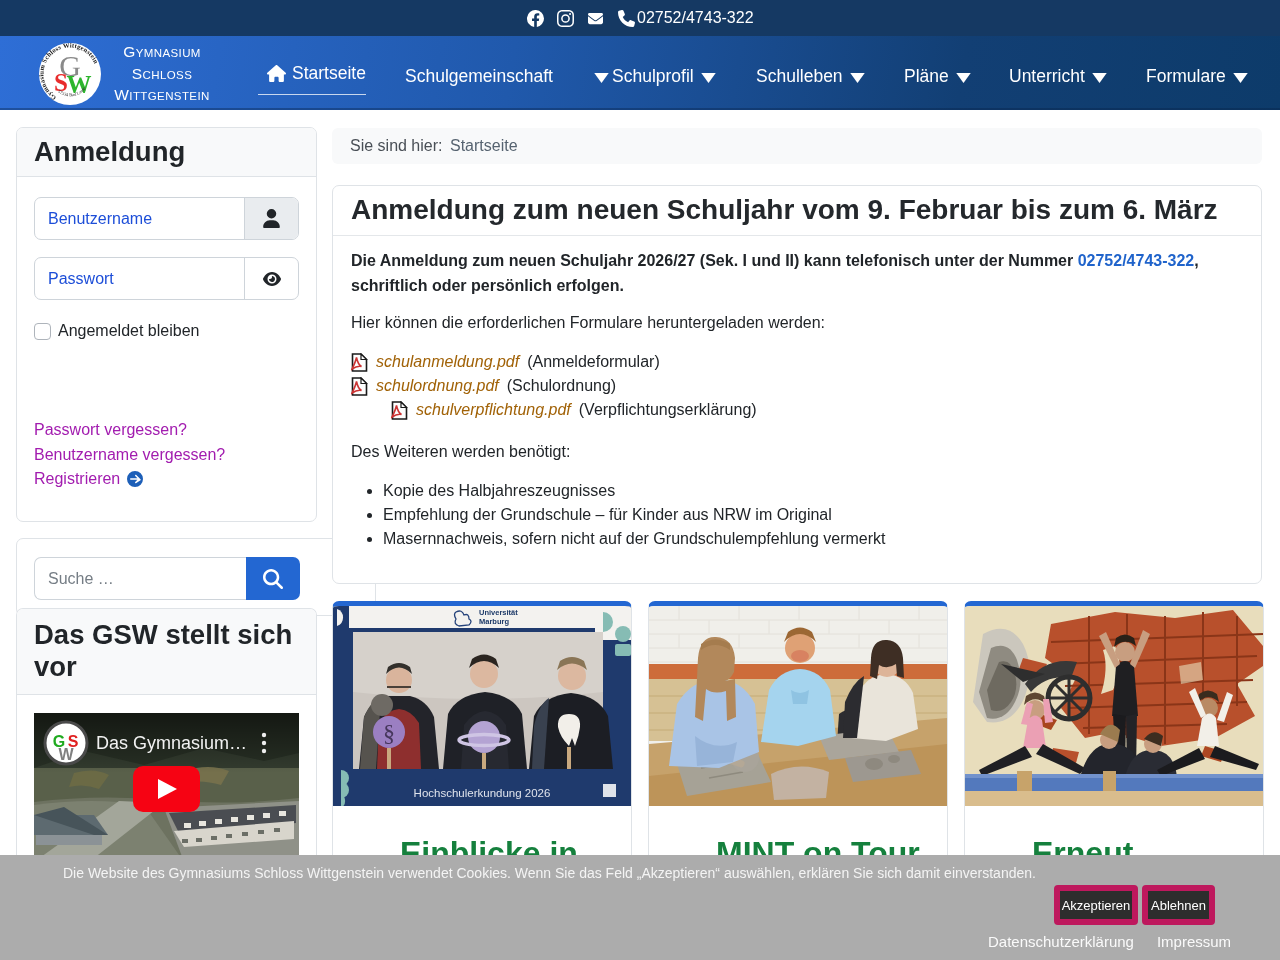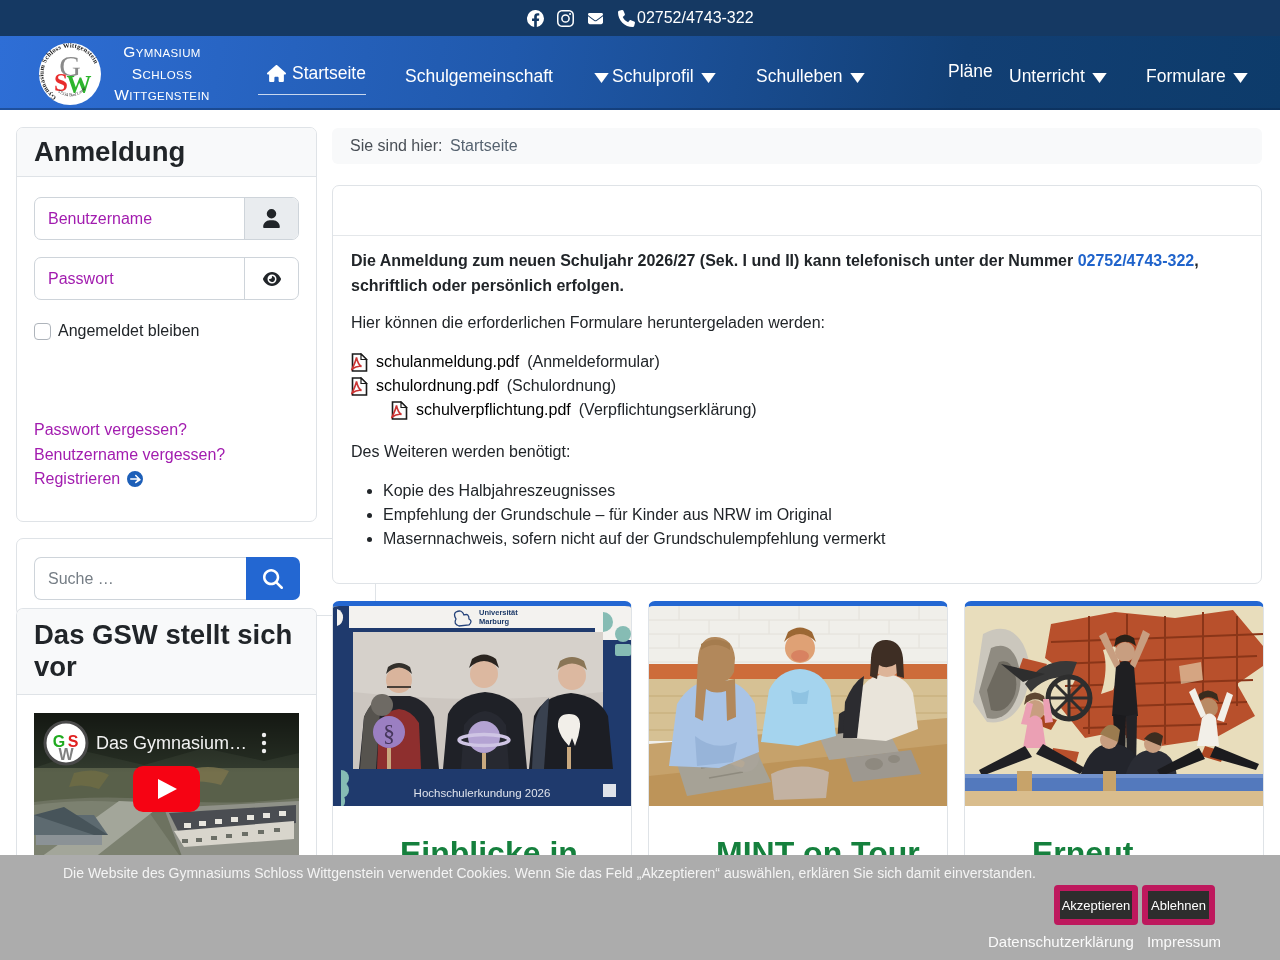--- a/index.html
+++ b/index.html
@@ -23,21 +23,21 @@
 #nav .home-link { border-bottom:1px solid rgba(255,255,255,.75); padding:0 0 10px 9px; height:auto; top:27px; }
 
 
 .card { position:absolute; background:#fff; border:1px solid #dfe3e7; border-radius:7px; }
 .card-h { background:#f8f9fa; border-bottom:1px solid #dfe3e7; border-radius:6px 6px 0 0; font-weight:bold; color:#212529; }
 
 
 #login { left:16px; top:127px; width:301px; height:395px; }
 #login .card-h { height:49px; font-size:27.5px; padding:8px 17px 0; }
 .igroup { position:absolute; left:17px; width:265px; height:43px; border:1px solid #ced4da; border-radius:7px; background:#fff; display:flex; }
-.igroup .ph { flex:1; font-size:16px; color:#a21caf; padding-left:13px; display:flex; align-items:center; }
+.igroup .ph { flex:1; font-size:16px; color:#1d4ed8; padding-left:13px; display:flex; align-items:center; }
 .igroup .addon { width:54px; border-left:1px solid #ced4da; display:flex; align-items:center; justify-content:center; }
 .addon.gray { background:#e9ecef; border-radius:0 6px 6px 0; }
 #cbx { position:absolute; left:17px; top:195px; width:17px; height:17px; border:1px solid #aeb4bb; border-radius:4px; background:#fff; }
 #cbxl { position:absolute; left:41px; top:194px; font-size:16px; color:#212529; }
 #loginbtn { position:absolute; left:17px; top:230px; width:265px; height:45px; background:#2367d2; border-radius:7px; color:#fff; font-size:16px; display:flex; align-items:center; justify-content:center; }
 #loginlinks { position:absolute; left:17px; top:290px; font-size:16px; color:#a21caf; line-height:24.5px; }
 #loginlinks .reg { display:flex; align-items:center; gap:7px; }
 
 #search { left:16px; top:538px; width:360px; height:78px; }
 #search .ph { position:absolute; left:17px; top:18px; width:212px; height:43px; border:1px solid #ced4da; border-radius:7px 0 0 7px; border-right:0; font-size:16px; color:#757d85; padding-left:13px; display:flex; align-items:center; }
@@ -53,41 +53,41 @@
 #crumb .l2 { position:absolute; left:118px; top:9px; color:#566370; }
 
 #article { left:332px; top:185px; width:930px; height:399px; }
 #article h1 { position:absolute; left:18px; top:8px; font-size:28px; color:#24282c; font-weight:bold; white-space:nowrap; }
 #article .hline { position:absolute; left:0; top:49px; width:100%; border-bottom:1px solid #e4e7ea; }
 .atext { position:absolute; left:18px; font-size:16px; color:#212529; }
 #p1 { top:63px; width:894px; font-weight:bold; line-height:24.5px; }
 #p1 a { color:#1f63cb; text-decoration:none; }
 #p2 { top:128px; }
 .pdfrow { position:absolute; left:18px; height:24px; display:flex; align-items:center; gap:8px; font-size:16px; }
-.pdfrow a { color:#000000; text-decoration:none; }
+.pdfrow a { color:#a16207; text-decoration:none;font-style:italic; }
 .pdfrow .par { color:#212529; }
 #p3 { top:257px; }
 #ul1 { position:absolute; left:50px; top:293px; font-size:16px; color:#212529; line-height:24px; }
 #ul1 li { margin:0; }
 
 
 .news { position:absolute; top:601px; width:300px; height:359px; background:#fff; border:1px solid #dfe3e7; border-top:5px solid #2367d2; border-radius:7px; overflow:hidden; }
 .news .photo { position:absolute; left:0; top:0; width:298px; height:200px; }
 .news h2 { position:absolute; left:27px; top:228px; font-size:32px; color:#15803d; font-weight:bold; line-height:38px;margin-left:40px; }
 #news1 { left:332px; }
 #news2 { left:648px; }
 #news3 { left:964px; }
 
 
 #cookie { position:absolute; left:0; top:855px; width:1280px; height:105px; background:#acacac; z-index:50; }
 #cookie .msg { position:absolute; left:63px; top:10px; font-size:14px; color:#f4f4f4; }
 .cbtn { position:absolute; top:30px; height:40px; background:#2d2d2d; border:6px solid #be185d; border-radius:4px; color:#fff; font-size:13px; display:flex; align-items:center; justify-content:center; }
 #cbtn1 { left:1054px; width:84px; }
 #cbtn2 { left:1142px; width:73px; }
-#clinks { position:absolute; top:78px; left:988px; font-size:15px; color:#fafafa; display:flex; gap:13px; }
+#clinks { position:absolute; top:78px; left:988px; font-size:15px; color:#fafafa; display:flex; gap:23px; }
 </style>
 </head>
 <body>
 
 <div id="topbar">
   <div class="row">
     <svg width="17" height="17" viewBox="0 0 16 16" fill="#fff">
         <path d="M16 8a8 8 0 1 0-9.25 7.9v-5.59H4.72V8h2.03V6.24c0-2 1.19-3.11 3.02-3.11.88 0 1.79.16 1.79.16v1.97h-1.01c-.99 0-1.3.62-1.3 1.25V8h2.22l-.36 2.31H9.25v5.59A8 8 0 0 0 16 8z"></path>
       </svg>
     <svg width="17" height="17" viewBox="0 0 16 16" fill="#fff">
@@ -136,21 +136,21 @@
       <svg class="caret" viewBox="0 0 13 9">
         <path d="M0 0h13L6.5 9z" fill="#fff"></path>
       </svg>
     </div>
   <div class="navitem" style="left:756px;">
       <span>Schulleben</span>
       <svg class="caret" viewBox="0 0 13 9">
         <path d="M0 0h13L6.5 9z" fill="#fff"></path>
       </svg>
     </div>
-  <div class="navitem" style="left:948px;flex-direction:column;">
+  <div class="navitem" style="left:904px;">
       <span>Pläne</span>
       <svg class="caret" viewBox="0 0 13 9">
         <path d="M0 0h13L6.5 9z" fill="#fff"></path>
       </svg>
     </div>
   <div class="navitem" style="left:1009px;">
       <span>Unterricht</span>
       <svg class="caret" viewBox="0 0 13 9">
         <path d="M0 0h13L6.5 9z" fill="#fff"></path>
       </svg>
@@ -254,20 +254,21 @@
     </svg>
   </div>
 </div>
 
 <div id="crumb">
   <div class="l1">Sie sind hier:</div>
   <div class="l2">Startseite</div>
 </div>
 
 <div class="card" id="article">
+  <h1>Anmeldung zum neuen Schuljahr vom 9. Februar bis zum 6. März</h1>
   <div class="hline"></div>
   <div class="atext" id="p1">Die Anmeldung zum neuen Schuljahr 2026/27 (Sek. I und II) kann telefonisch unter der Nummer <a href="#">02752/4743-322</a>, schriftlich oder persönlich erfolgen.</div>
   <div class="atext" id="p2">Hier können die erforderlichen Formulare heruntergeladen werden:</div>
   <div class="pdfrow" style="top:164px;">
     <svg width="17" height="19" viewBox="0 0 17 19">
         <path d="M1.5 1 H10 L15.5 6.5 V18 H1.5 Z" fill="#fdfdfd" stroke="#1a1a1a" stroke-width="1.6"></path>
         <path d="M10 1 L10 6.5 L15.5 6.5 Z" fill="#fff" stroke="#1a1a1a" stroke-width="1.2"></path>
         <path d="M1 16 C3 12 5 7 5.5 4.5 C6 7 8 12 10.5 13.5 C8 13 4 14 1 16 Z" fill="none" stroke="#c33" stroke-width="1.6"></path>
       </svg>
     <a href="#">schulanmeldung.pdf</a>

